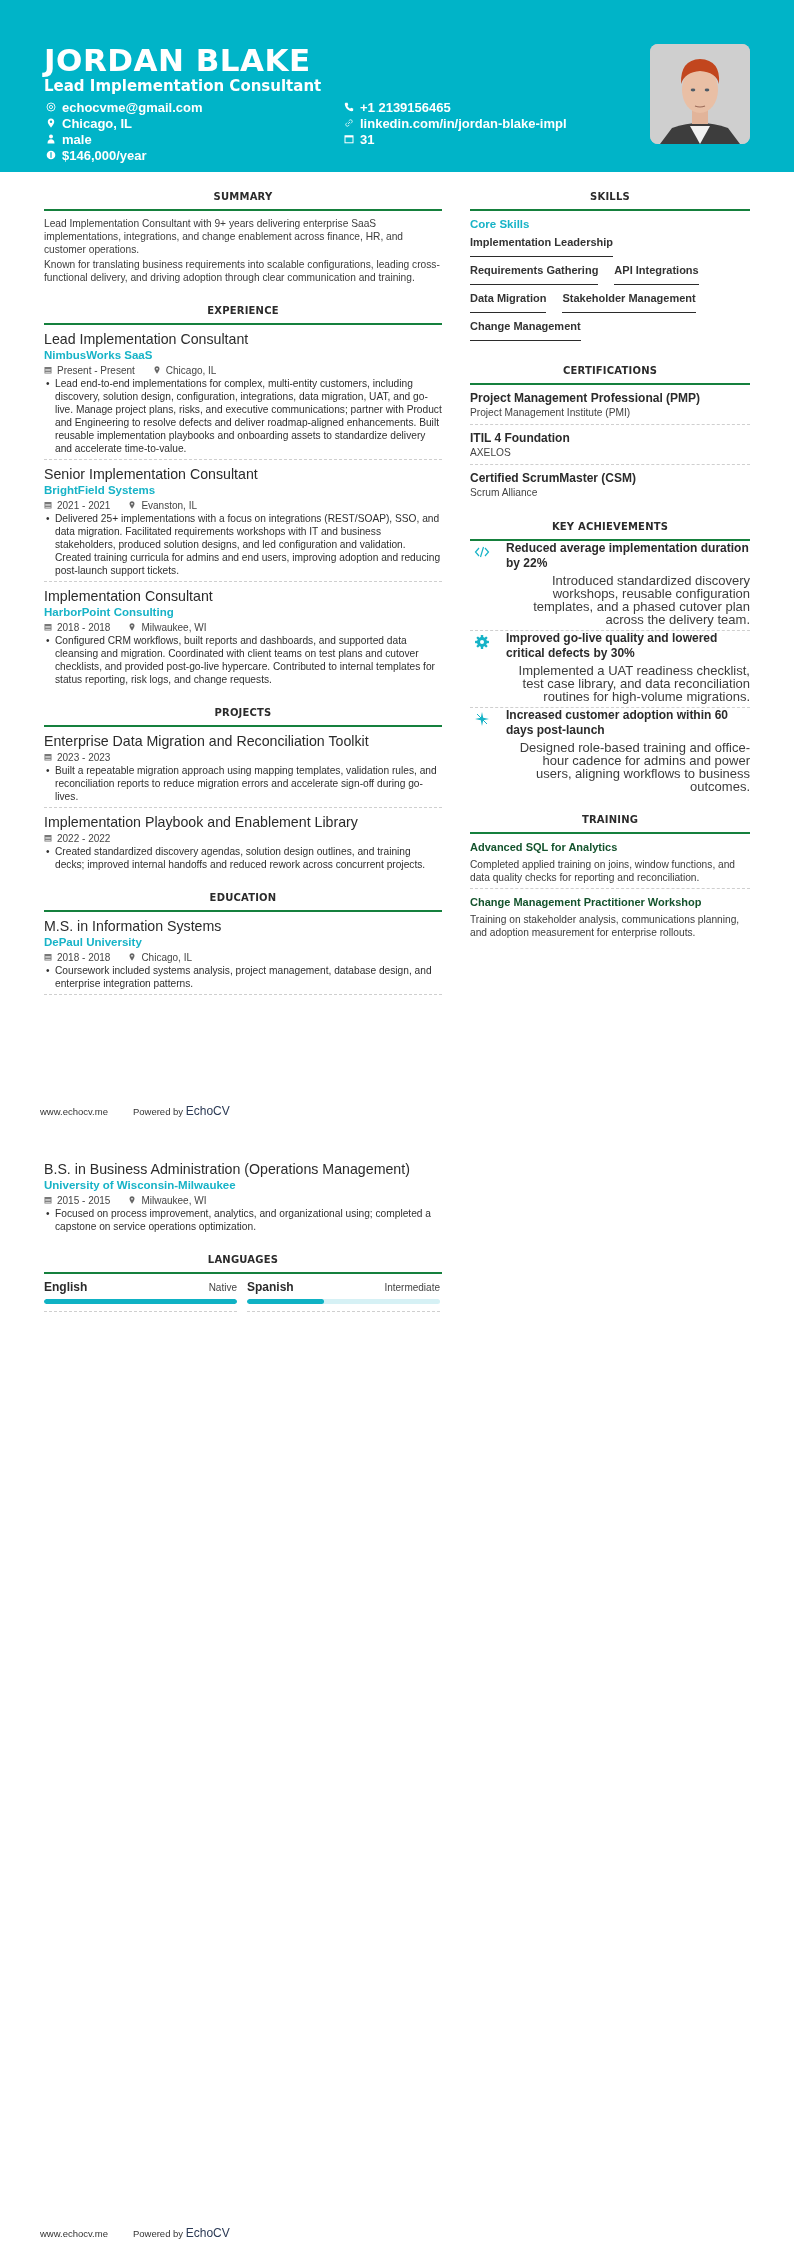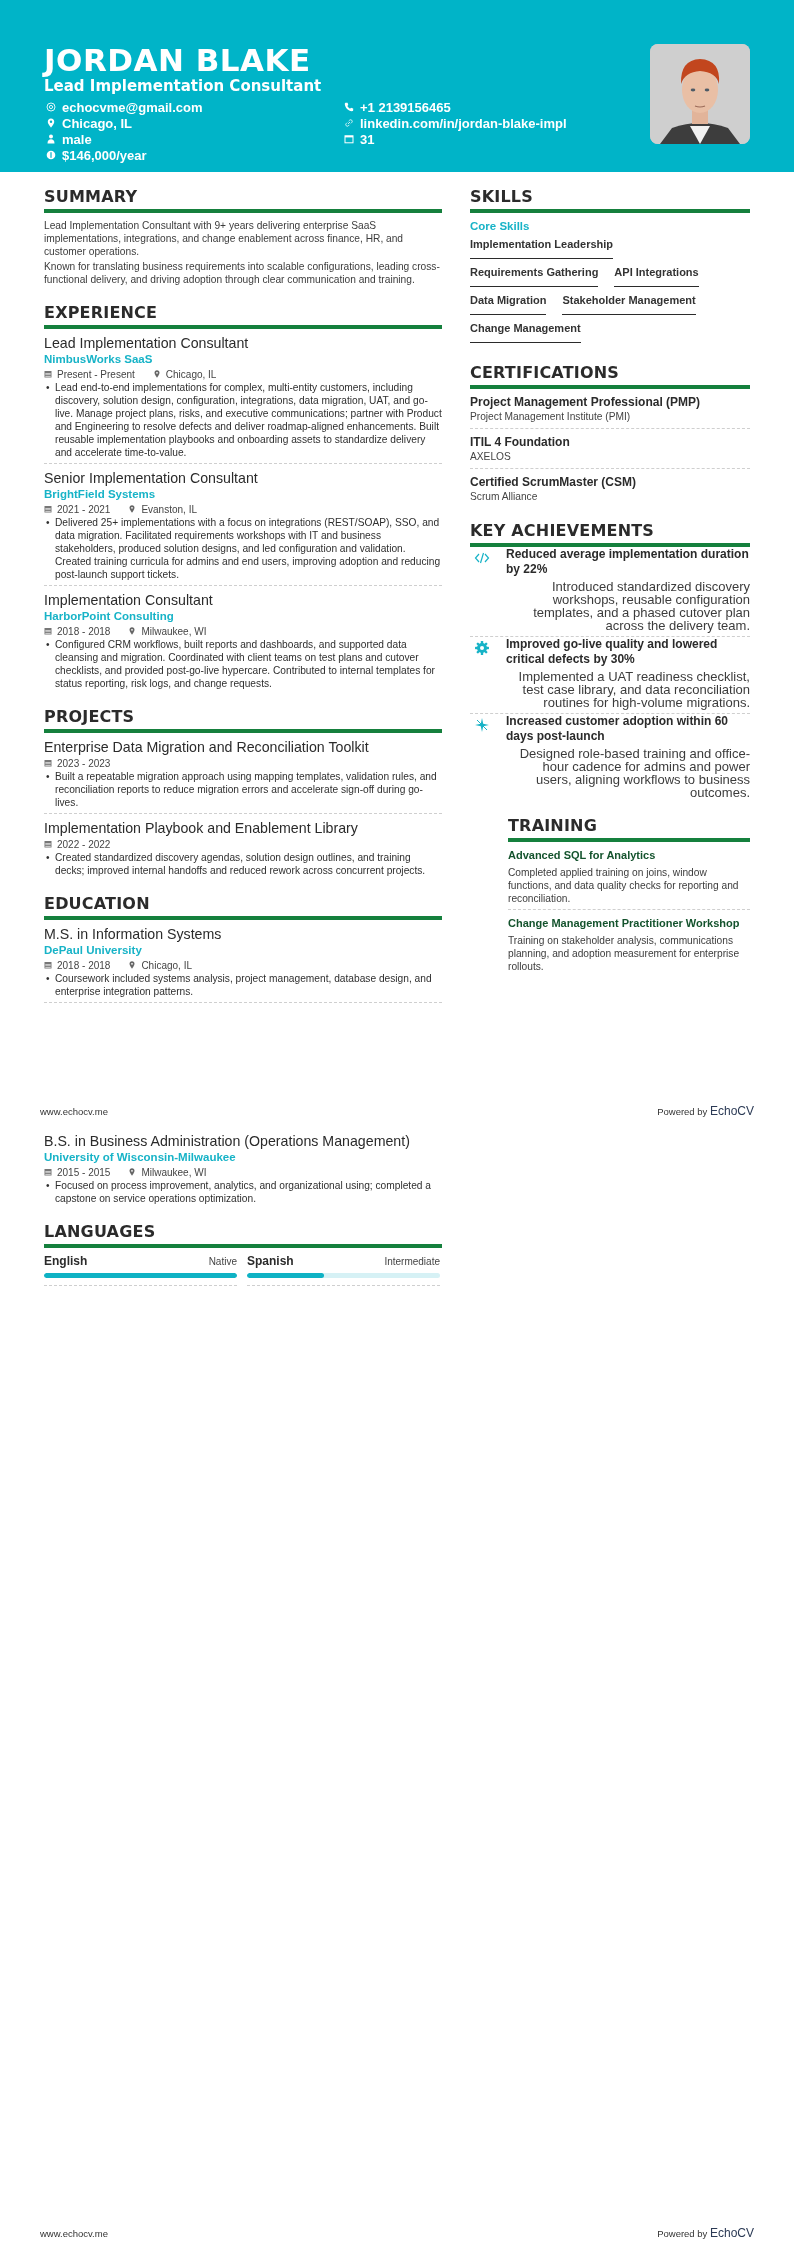--- a/index.html
+++ b/index.html
@@ -9,21 +9,21 @@
   .name { position: absolute; left: 44px; top: 42px; font-family: "DejaVu Sans", sans-serif; font-weight: bold; font-size: 31px; color: #fff; letter-spacing: 0.5px; line-height: 36px; }
   .headline { position: absolute; left: 44px; top: 77px; font-family: "DejaVu Sans", sans-serif; font-weight: bold; font-size: 15px; color: #fff; line-height: 18px; }
   .contact-col { position: absolute; top: 99px; }
   .contact-col.c1 { left: 46px; }
   .contact-col.c2 { left: 344px; }
   .contact-item { display: flex; align-items: center; height: 16px; font-size: 13px; font-weight: bold; color: #fff; }
   .contact-item .ic { width: 16px; display: inline-flex; justify-content: flex-start; align-items: center; margin-right: 0; }
   .contact-item .ic svg { width: 10px; height: 10px; }
   .photo { position: absolute; left: 650px; top: 44px; width: 100px; height: 100px; border-radius: 8px; overflow: hidden; background: #c9c9c9; }
 
-  .section-title { font-family: "DejaVu Sans", sans-serif; font-weight: bold; font-size: 16px; color: #2b2b2b; line-height: 18px; padding-bottom: 3px; border-bottom: 4px solid #15803d; letter-spacing: 0.2px; }
+  .section-title { font-family: "DejaVu Sans", sans-serif; font-weight: bold; font-size: 10px; color: #2b2b2b; line-height: 18px; padding-bottom: 3px; border-bottom: 2px solid #15803d; letter-spacing: 0.2px; text-align: center; }
   .left { position: absolute; left: 44px; width: 398px; }
   .right { position: absolute; left: 470px; width: 280px; }
 
   .p { font-size: 10.2px; line-height: 13px; color: #3c3c3c; }
   .item-title { font-size: 14.2px; color: #2b2b2b; line-height: 18px; margin-top: 5px; }
   .org { font-size: 11.5px; font-weight: bold; color: #17b3c7; line-height: 15px; }
   .meta { display: flex; align-items: center; font-size: 10px; color: #444; line-height: 13px; height: 14px; }
   .meta .ic { display: inline-flex; width: 11px; margin-right: 2px; }
   .meta .ic svg { width: 8px; height: 8px; }
   .meta .gap { width: 18px; }
@@ -40,21 +40,21 @@
 
   .ach { display: flex; }
   .ach .ic { width: 36px; flex: none; padding-top: 3px; padding-left: 4px; }
   .ach .ic svg { width: 16px; height: 16px; }
   .ach-title { font-size: 12px; font-weight: bold; color: #2b2b2b; line-height: 15px; }
   .ach-desc { font-size: 13px; color: #3c3c3c; line-height: 13px; margin-top: 3px; text-align: right; }
 
   .tr-name { font-size: 11px; font-weight: bold; color: #14532d; line-height: 15px; margin-top: 6px; }
   .tr-desc { font-size: 10.2px; color: #3c3c3c; line-height: 13px; margin-top: 3px; }
 
-  .footer { position: absolute; left: 40px; width: 714px; display: flex; justify-content: space-between; align-items: baseline; font-size: 9.5px; color: #333; }
+  .footer { position: absolute; left: 40px; width: 714px; display: flex; align-items: baseline; font-size: 9.5px; color: #333; gap: 25px; }
   .footer .brand { font-size: 12px; color: #2b3a55; }
 
   .langs { display: flex; column-gap: 10px; margin-top: 6px; }
   .lang { width: 193px; }
   .lang-row { display: flex; justify-content: space-between; align-items: baseline; }
   .lang-name { font-size: 12px; font-weight: bold; color: #2b2b2b; }
   .lang-level { font-size: 10px; color: #444; }
   .bar { height: 5px; background: #d6f1f5; border-radius: 3px; margin-top: 5px; overflow: hidden; }
   .bar-fill { height: 100%; background: #0fb2c4; border-radius: 3px; }
   .lang .dash { margin-top: 7px; }
@@ -387,40 +387,40 @@
             <path d="M8 1L9.2 6.8 15 8 9.2 9.2 8 15 6.8 9.2 1 8 6.8 6.8Z" fill="#17b3c7"></path>
             <path d="M3 3L13 13" stroke="#17b3c7" stroke-width="1"></path>
           </svg></span>
       <div>
         <div class="ach-title">Increased customer adoption within 60 days post-launch</div>
         <div class="ach-desc">Designed role-based training and office-hour cadence for admins and power users, aligning workflows to business outcomes.</div>
       </div>
     </div>
   </section>
 
-  <section style="margin-top:18px;margin-left:38px;">
+  <section style="margin-top:18px;">
     <div class="section-title">TRAINING</div>
     <div>
       <div class="tr-name">Advanced SQL for Analytics</div>
       <div class="tr-desc">Completed applied training on joins, window functions, and data quality checks for reporting and reconciliation.</div>
       <div class="dash"></div>
     </div>
     <div>
       <div class="tr-name">Change Management Practitioner Workshop</div>
       <div class="tr-desc">Training on stakeholder analysis, communications planning, and adoption measurement for enterprise rollouts.</div>
     </div>
   </section>
 </div>
 
 <div class="footer" style="top:1104px;">
   <span>www.echocv.me</span>
   <span><span>Powered by </span><span class="brand">EchoCV</span></span>
 </div>
 
-<div class="left" style="top:1132px;">
+<div class="left" style="top:1160px;">
   <div>
     <div class="item-title" style="margin-top:0;">B.S. in Business Administration (Operations Management)</div>
     <div class="org">University of Wisconsin-Milwaukee</div>
     <div class="meta">
       <span class="ic">
           <svg viewBox="0 0 8 8">
             <rect x="0.5" y="1" width="7" height="6.5" fill="#777"></rect>
             <rect x="1.3" y="3" width="5.4" height="0.6" fill="#fff"></rect>
             <rect x="1.3" y="4.5" width="5.4" height="0.6" fill="#fff"></rect>
             <rect x="1.3" y="6" width="5.4" height="0.6" fill="#fff"></rect>

